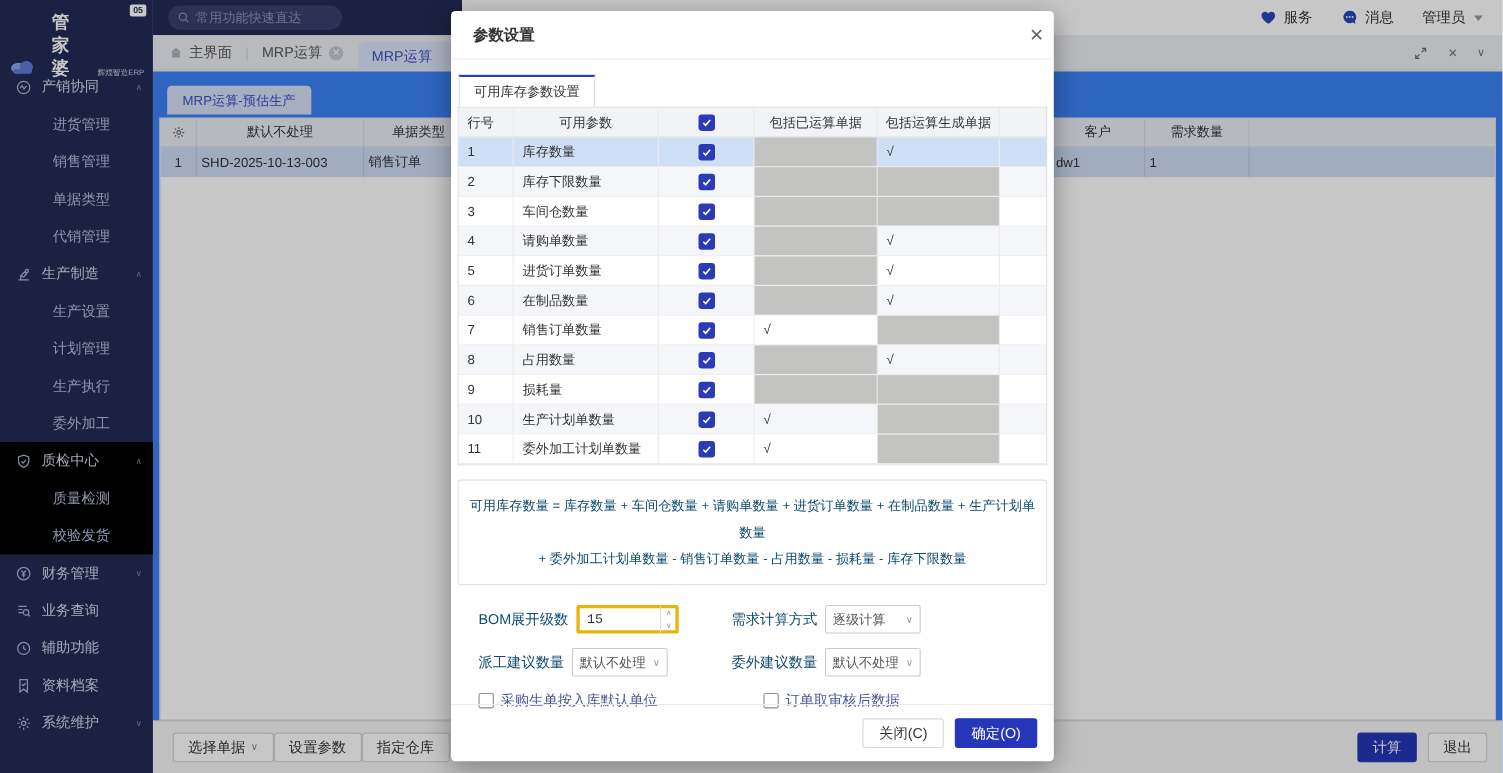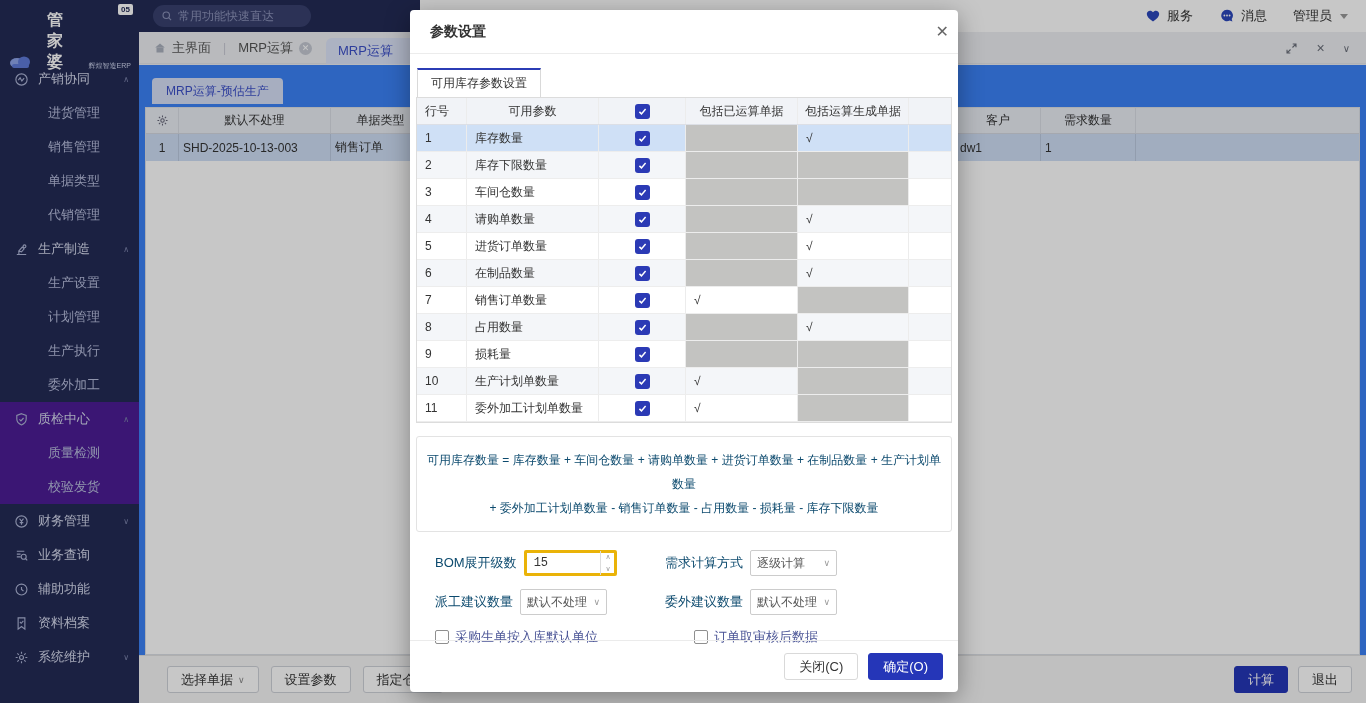--- a/index.html
+++ b/index.html
@@ -11,21 +11,21 @@
   .sidebar { position:absolute; left:0; top:0; width:139px; height:703px;
     background:#232b55; z-index:5; }
   .logo { position:relative; height:56px; padding:10px 8px 0 8px; color:#fff; }
   .logo-row { display:flex; align-items:flex-end; gap:15px; }
   .logo-cloud { flex:0 0 auto; }
   .logo-name { font-size:16px; font-weight:bold; letter-spacing:1px; }
   .logo-sub { font-size:7px; color:#cfd5ee; padding-bottom:2px; white-space:nowrap; }
   .logo-badge { position:absolute; top:4px; right:6px; background:#fff; color:#232b55;
     font-size:8px; font-weight:bold; padding:1px 3px; border-radius:2px; }
   .nav { margin-top:6px; }
-  .nav-section.hl { background:#4c1d95; }
+  .nav-section.hl { background:#000000; }
   .nav-head { height:34px; display:flex; align-items:center; padding:0 10px 0 14px;
     color:#d6daee; font-size:13px; cursor:pointer; }
   .nav-icon { width:16px; height:16px; margin-right:8px; color:#aeb5d6; display:flex; align-items:center; }
   .nav-icon svg { width:15px; height:15px; }
   .nav-label { flex:1; }
   .nav-chev { font-size:8px; color:#7e85ad; }
   .nav-child { height:34px; line-height:34px; padding-left:48px; color:#b8bedd;
     font-size:13px; cursor:pointer; }
 
   
@@ -81,21 +81,21 @@
   .w-docno { width:152px; }
   .w-doctype { width:100px; }
   .w-fill { width:525px; }
   .w-cust { width:85px; }
   .w-qty { width:95px; }
   .w-rest { flex:1; border-right:none !important; }
   .bg-th svg { width:13px; height:13px; color:#667; }
 
   .bottom-bar { position:absolute; left:0; right:0; bottom:0; height:48px; background:#f7f7f7;
     border-top:1px solid #e0e0e0; }
-  .bb-left { position:absolute; left:28px; top:10px; display:flex; gap:12px; }
+  .bb-left { position:absolute; left:18px; top:10px; display:flex; }
   .bb-right { position:absolute; right:14px; top:10px; display:flex; gap:10px; }
   .btn { height:27px; padding:0 13px; background:#fff; border:1px solid #cfd2d9; border-radius:3px;
     font-size:13px; color:#333; display:flex; align-items:center; gap:5px; cursor:pointer; }
   .btn .dd { font-size:9px; color:#888; }
   .btn.primary { background:#2536b8; border-color:#2536b8; color:#fff; }
 
   
   .overlay { position:absolute; inset:0; background:rgba(0,0,0,0.22); z-index:40; }
   .modal { position:absolute; left:410px; top:10px; width:548px; height:682px; background:#fff;
     border-radius:4px; box-shadow:0 6px 24px rgba(0,0,0,0.35); z-index:50; }

